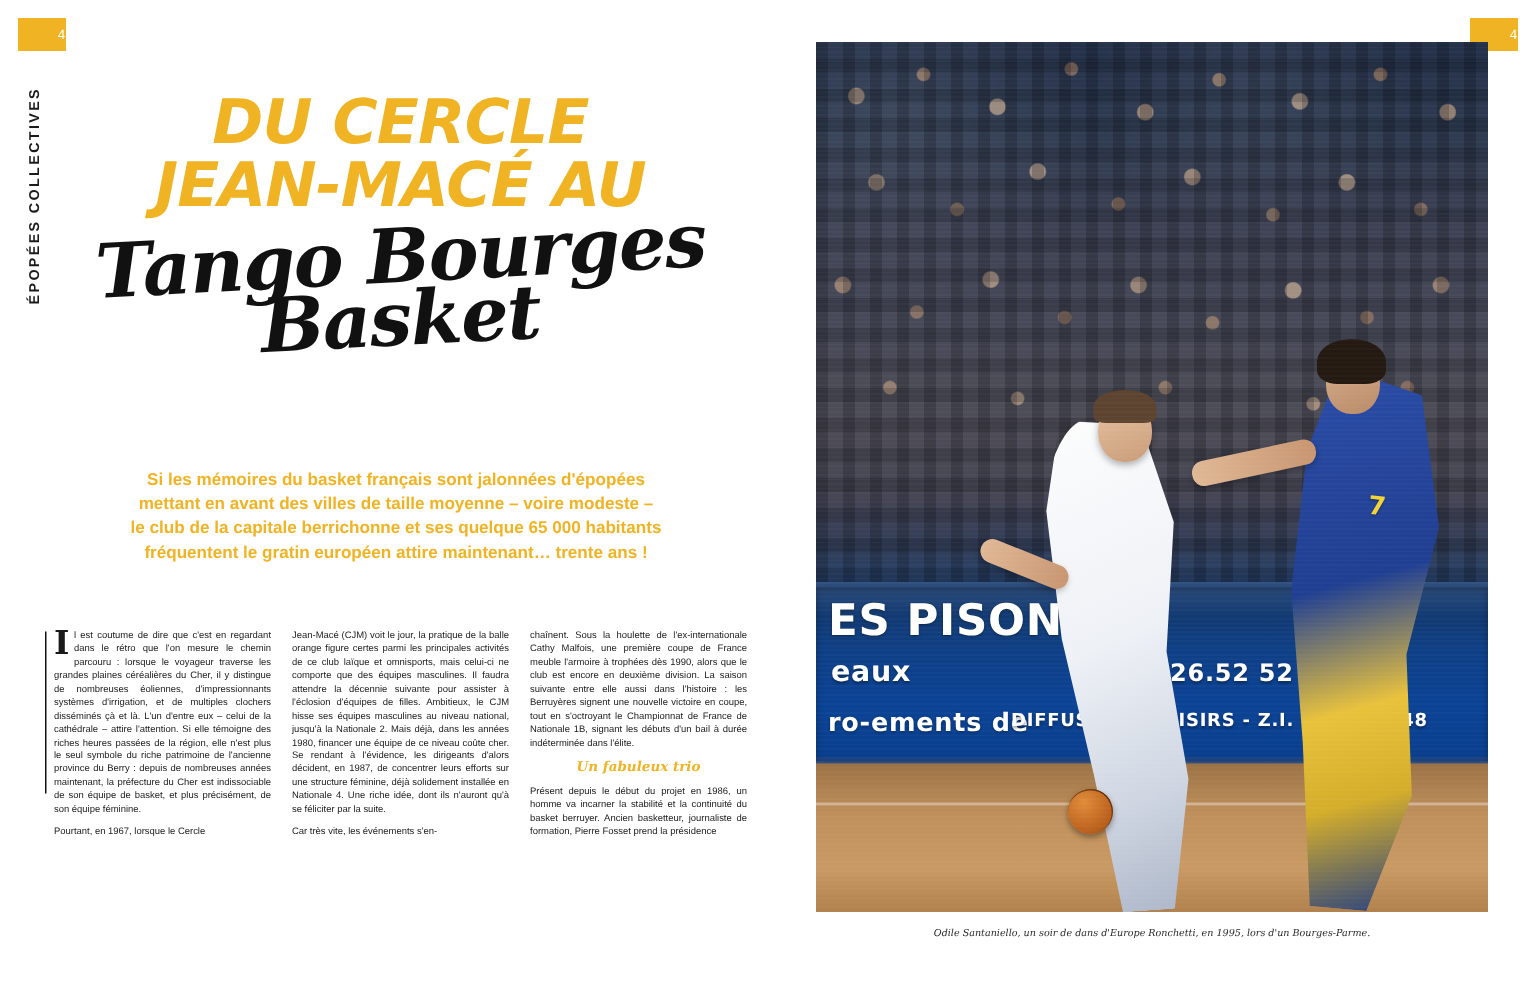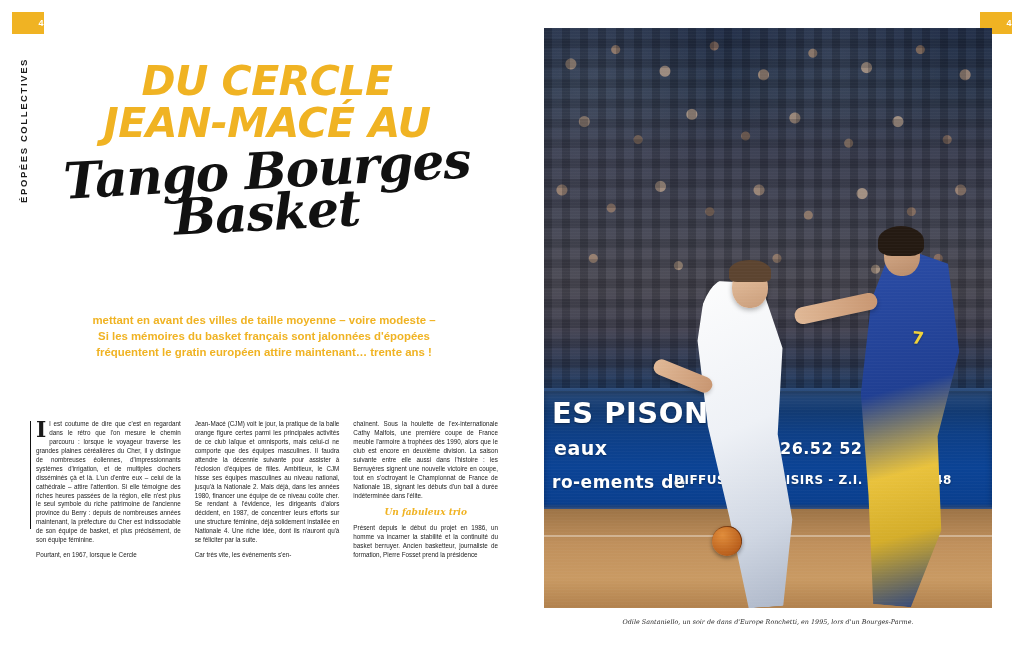--- a/index.html
+++ b/index.html
@@ -18,21 +18,21 @@
   .page-left { position: relative; width: 512px; height: 658px; background: #ffffff; }
   .page-right { position: relative; width: 512px; height: 658px; background: #ffffff; }
 
   
   .folio {
     position: absolute;
     width: 28px; height: 22px;
     background: #f0b323;
     color: #ffffff;
     font-size: 9px;
-    font-weight: bold;
+    font-weight: normal;
     display: flex; align-items: center; justify-content: center;
     letter-spacing: 0.5px;
     padding-left: 32px;
   }
   .folio-left { top: 12px; left: 12px; }
   .folio-right { top: 12px; right: 12px; margin-left: 10px; }
 
   
   .section-label {
     position: absolute;
@@ -366,22 +366,23 @@
     <div class="title-block">
       <div class="title-line">DU CERCLE</div>
       <div class="title-line title-line-2">JEAN-MACÉ AU</div>
       <div class="script-title">
         <div class="script-line script-1">Tango Bourges</div>
         <div class="script-line script-2">Basket</div>
       </div>
     </div>
 
     <div class="standfirst">
+      <span>Si les mémoires du basket français sont jalonnées d'épopées</span>
       <span>mettant en avant des villes de taille moyenne – voire modeste –</span>
-      <span>Si les mémoires du basket français sont jalonnées d'épopées</span>
+      <span>le club de la capitale berrichonne et ses quelque 65 000 habitants</span>
       <span>fréquentent le gratin européen attire maintenant… trente ans !</span>
     </div>
 
     <div class="columns">
 
       <div class="col">
         <div class="col-rule"></div>
         <p class="dropcap-para"><span class="dropcap">I</span><span>l est coutume de dire que c'est en regardant dans le rétro que l'on mesure le chemin parcouru : lorsque le voyageur traverse les grandes plaines céréalières du Cher, il y distingue de nombreuses éoliennes, d'impressionnants systèmes d'irrigation, et de multiples clochers disséminés çà et là. L'un d'entre eux – celui de la cathédrale – attire l'attention. Si elle témoigne des riches heures passées de la région, elle n'est plus le seul symbole du riche patrimoine de l'ancienne province du Berry : depuis de nombreuses années maintenant, la préfecture du Cher est indissociable de son équipe de basket, et plus précisément, de son équipe féminine.</span></p>
         <p>Pourtant, en 1967, lorsque le Cercle</p>
       </div>

